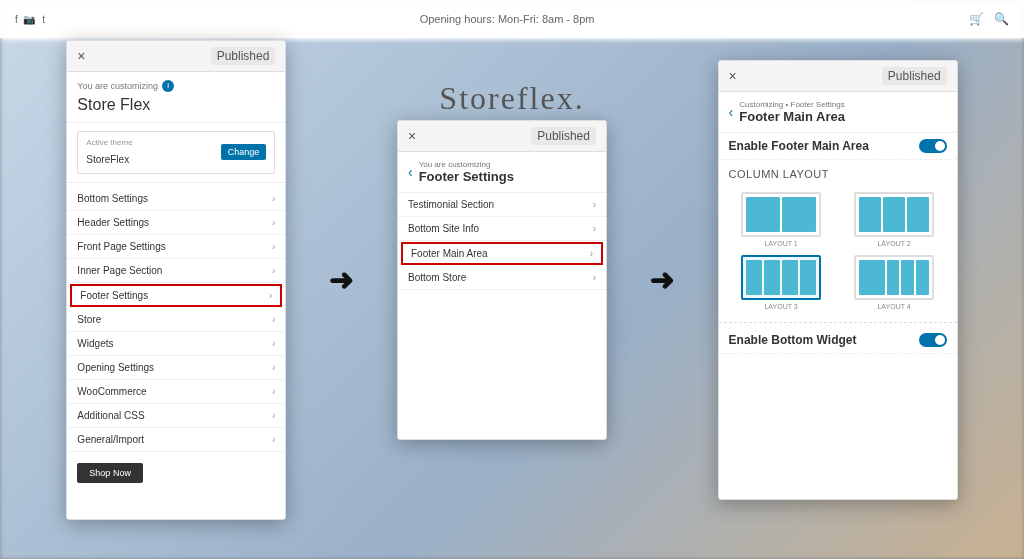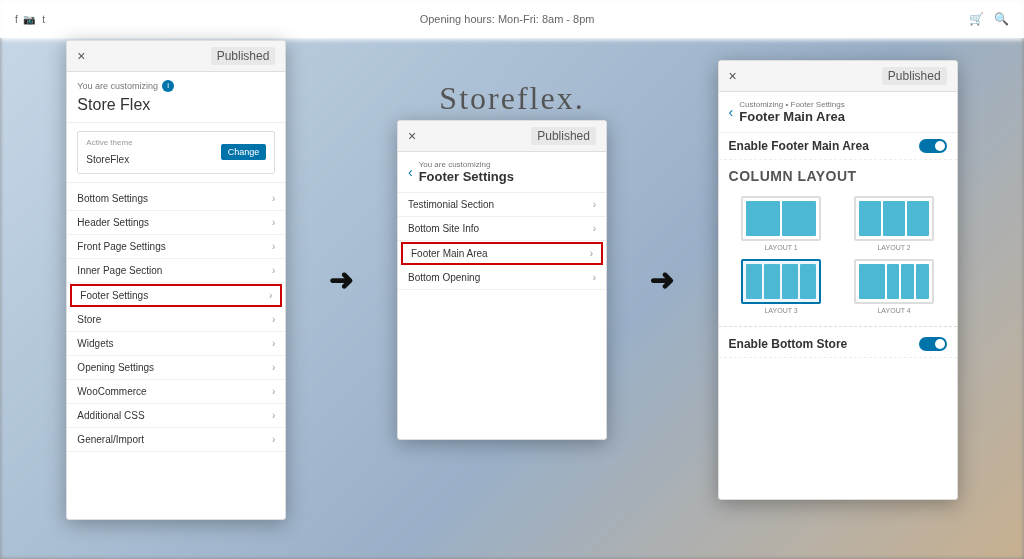--- a/index.html
+++ b/index.html
@@ -198,22 +198,22 @@
       font-weight: 600;
       color: #333;
     }
     .panel-back-subtitle {
       font-size: 8px;
       color: #777;
     }
 
     
     .section-title {
-      font-size: 14px;
-      font-weight: 700;
+      font-size: 11px;
+      font-weight: 400;
       color: #555;
       padding: 8px 10px 4px;
       text-transform: uppercase;
       letter-spacing: 0.5px;
     }
     .section-subtitle {
       font-size: 8px;
       color: #999;
       padding: 0 10px 6px;
     }
@@ -433,20 +433,23 @@
     </div>
     <div class="menu-item">
       <span>Additional CSS</span>
       <span class="menu-chevron">›</span>
     </div>
     <div class="menu-item">
       <span>General/Import</span>
       <span class="menu-chevron">›</span>
     </div>
 
+    <div style="padding:10px;">
+      <button style="background:#333;color:#fff;border:none;padding:5px 12px;font-size:9px;border-radius:2px;cursor:pointer;">Shop Now</button>
+    </div>
   </div>
 
   <div class="arrow" style="font-size:30px;margin:0 -10px;">➜</div>
 
   <div class="panel panel-2">
 
     <div class="panel-header">
       <span class="panel-header-close">×</span>
       <span class="panel-header-status">Published</span>
     </div>
@@ -465,21 +468,21 @@
     </div>
     <div class="menu-item" style="font-size:10px;">
       <span>Bottom Site Info</span>
       <span class="menu-chevron">›</span>
     </div>
     <div class="menu-item highlighted" style="border:2px solid #cc0000;margin:1px 3px;padding:4px 8px;font-size:10px;">
       <span>Footer Main Area</span>
       <span class="menu-chevron">›</span>
     </div>
     <div class="menu-item" style="font-size:10px;">
-      <span>Bottom Opening</span>
+      <span>Bottom Store</span>
       <span class="menu-chevron">›</span>
     </div>
   </div>
 
   <div class="arrow" style="font-size:30px;margin:0 -10px;">➜</div>
 
   <div class="panel panel-3">
 
     <div class="panel-header">
       <span class="panel-header-close">×</span>
@@ -537,18 +540,18 @@
           <div class="layout-col"></div>
           <div class="layout-col"></div>
         </div>
         <span class="layout-label">LAYOUT 4</span>
       </div>
     </div>
 
     <hr class="dashed-divider">
 
     <div class="toggle-row">
-      <span class="toggle-label">Enable Bottom Store</span>
+      <span class="toggle-label">Enable Bottom Widget</span>
       <div class="toggle-switch"></div>
     </div>
   </div>
 
 </div>
 
 </body></html>

